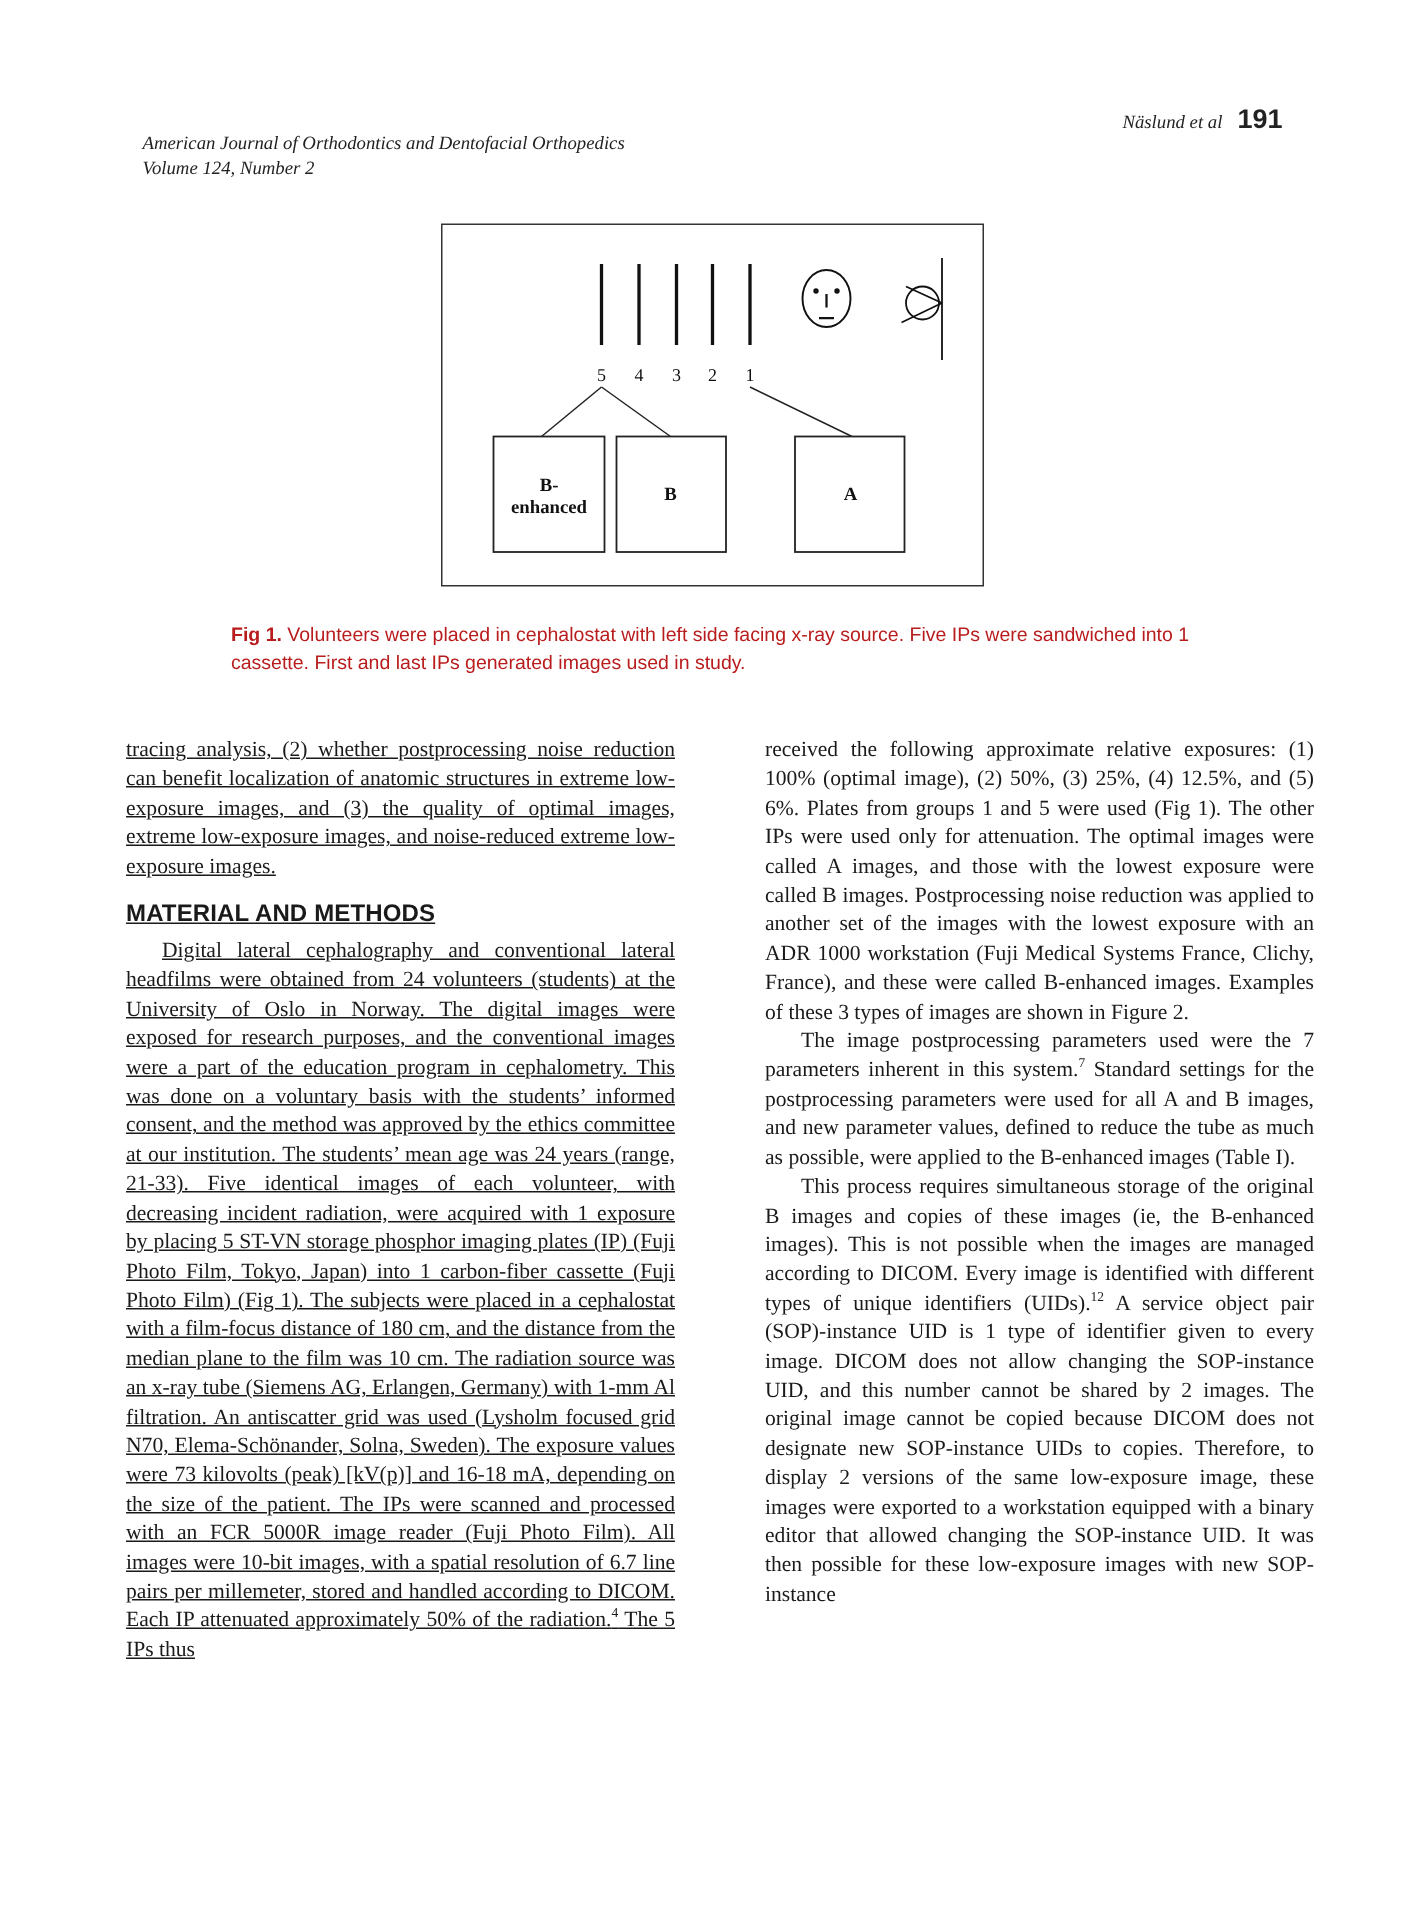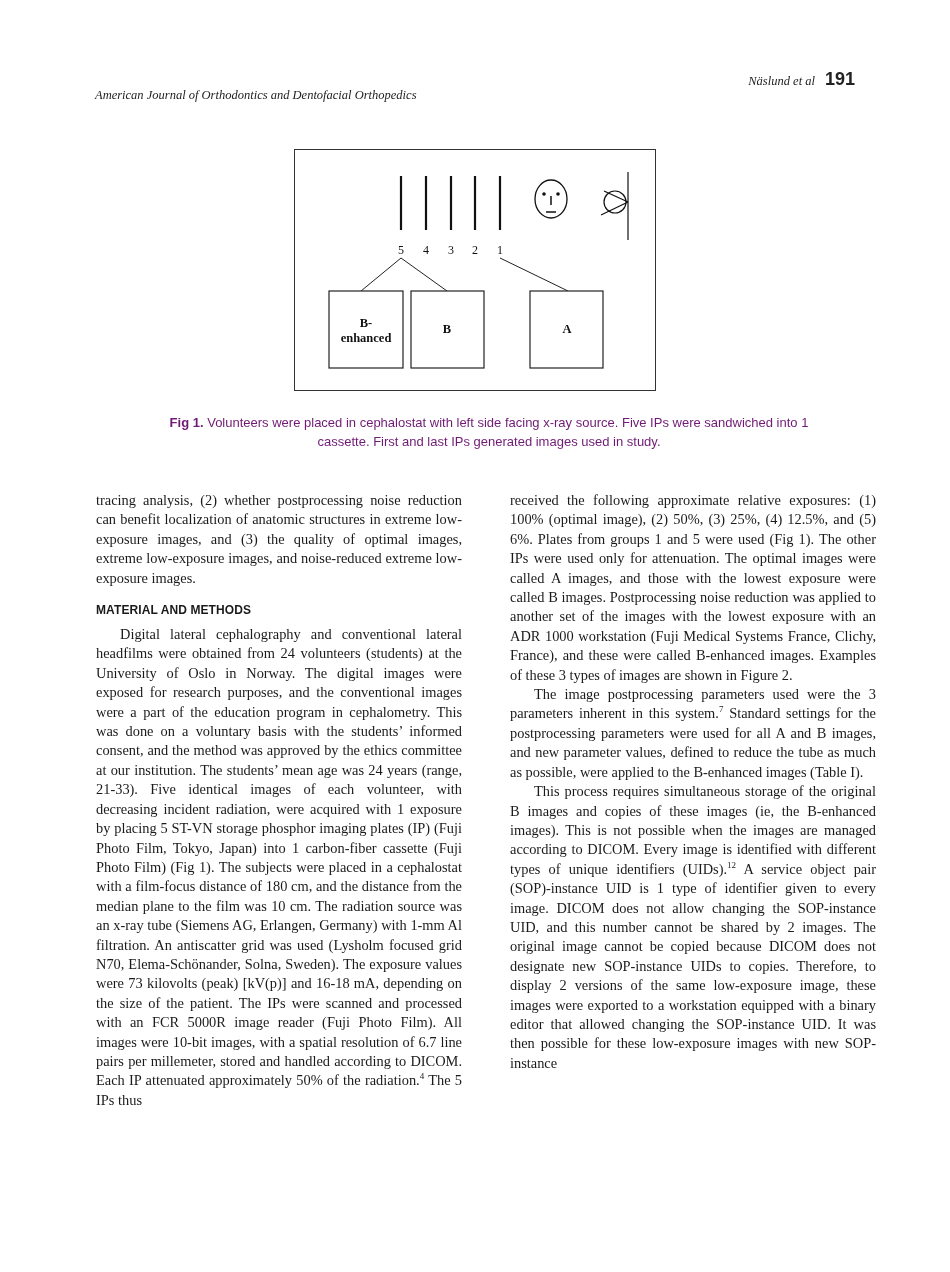--- a/index.html
+++ b/index.html
@@ -3,36 +3,37 @@
 <meta charset="utf-8">
 <style>
   html, body { margin: 0; padding: 0; background: #ffffff; }
   body { width: 950px; height: 1272px; position: relative; overflow: hidden; color: #1a1a1a; }
   .running-head { position: absolute; top: 71px; left: 95px; width: 760px; font-family: "Liberation Serif", serif; font-style: italic; font-size: 12.5px; line-height: 17px; color: #222; }
   .running-head .left { position: absolute; left: 0; top: 16px; }
   .running-head .right { position: absolute; right: 0; top: 0; }
   .running-head .pageno { font-family: "Liberation Sans", sans-serif; font-style: normal; font-weight: bold; font-size: 18px; margin-left: 10px; }
   .figure { position: absolute; left: 294px; top: 149px; width: 362px; height: 242px; border: 1.5px solid #333; box-sizing: border-box; }
   .figure svg { position: absolute; left: 0; top: 0; }
-  .caption { position: absolute; left: 164px; top: 414px; width: 650px; font-family: "Liberation Sans", sans-serif; font-size: 13px; line-height: 18.5px; color: #701a75; text-align: center; }
+  .caption { position: absolute; left: 154px; top: 414px; width: 650px; font-family: "Liberation Sans", sans-serif; font-size: 13px; line-height: 18.5px; color: #b91c1c; }
   .caption b { font-weight: bold; }
   .col { position: absolute; top: 491px; width: 366px; font-family: "Liberation Serif", serif; font-size: 14.4px; line-height: 19.4px; color: #1a1a1a; text-align: justify; }
-  .col.left { left: 96px; }
+  .col.left { left: 84px; text-decoration: underline; }
   .col.right { left: 510px; }
   .col p { margin: 0; }
   .col p.indent { text-indent: 24px; }
-  .col h2 { font-family: "Liberation Sans", sans-serif; font-size: 12px; font-weight: bold; margin: 13px 0 6px 0; line-height: 18px; letter-spacing: 0.1px; }
+  .col h2 { font-family: "Liberation Sans", sans-serif; font-size: 16px; font-weight: bold; margin: 13px 0 6px 0; line-height: 18px; letter-spacing: 0.1px; }
   sup { font-size: 9px; line-height: 0; }
 </style>
 </head>
 <body>
 
 <div class="running-head">
   <div class="left">
     <div>American Journal of Orthodontics and Dentofacial Orthopedics</div>
+    <div>Volume 124, Number 2</div>
   </div>
   <div class="right">
     <span>Näslund et al</span><span class="pageno">191</span>
   </div>
 </div>
 
 <div class="figure">
   <svg width="362" height="242" viewBox="0 0 362 242">
     <g stroke="#111" stroke-width="2.2">
       <line x1="106" y1="26" x2="106" y2="80"></line>
@@ -85,15 +86,15 @@
 </div>
 
 <div class="col left">
   <p>tracing analysis, (2) whether postprocessing noise reduction can benefit localization of anatomic structures in extreme low-exposure images, and (3) the quality of optimal images, extreme low-exposure images, and noise-reduced extreme low-exposure images.</p>
   <h2>MATERIAL AND METHODS</h2>
   <p class="indent"><span>Digital lateral cephalography and conventional lateral headfilms were obtained from 24 volunteers (students) at the University of Oslo in Norway. The digital images were exposed for research purposes, and the conventional images were a part of the education program in cephalometry. This was done on a voluntary basis with the students’ informed consent, and the method was approved by the ethics committee at our institution. The students’ mean age was 24 years (range, 21-33). Five identical images of each volunteer, with decreasing incident radiation, were acquired with 1 exposure by placing 5 ST-VN storage phosphor imaging plates (IP) (Fuji Photo Film, Tokyo, Japan) into 1 carbon-fiber cassette (Fuji Photo Film) (Fig 1). The subjects were placed in a cephalostat with a film-focus distance of 180 cm, and the distance from the median plane to the film was 10 cm. The radiation source was an x-ray tube (Siemens AG, Erlangen, Germany) with 1-mm Al filtration. An antiscatter grid was used (Lysholm focused grid N70, Elema-Schönander, Solna, Sweden). The exposure values were 73 kilovolts (peak) [kV(p)] and 16-18 mA, depending on the size of the patient. The IPs were scanned and processed with an FCR 5000R image reader (Fuji Photo Film). All images were 10-bit images, with a spatial resolution of 6.7 line pairs per millemeter, stored and handled according to DICOM. Each IP attenuated approximately 50% of the radiation.</span><sup>4</sup><span> The 5 IPs thus</span></p>
 </div>
 
 <div class="col right">
   <p>received the following approximate relative exposures: (1) 100% (optimal image), (2) 50%, (3) 25%, (4) 12.5%, and (5) 6%. Plates from groups 1 and 5 were used (Fig 1). The other IPs were used only for attenuation. The optimal images were called A images, and those with the lowest exposure were called B images. Postprocessing noise reduction was applied to another set of the images with the lowest exposure with an ADR 1000 workstation (Fuji Medical Systems France, Clichy, France), and these were called B-enhanced images. Examples of these 3 types of images are shown in Figure 2.</p>
-  <p class="indent"><span>The image postprocessing parameters used were the 3 parameters inherent in this system.</span><sup>7</sup><span> Standard settings for the postprocessing parameters were used for all A and B images, and new parameter values, defined to reduce the tube as much as possible, were applied to the B-enhanced images (Table I).</span></p>
+  <p class="indent"><span>The image postprocessing parameters used were the 7 parameters inherent in this system.</span><sup>7</sup><span> Standard settings for the postprocessing parameters were used for all A and B images, and new parameter values, defined to reduce the tube as much as possible, were applied to the B-enhanced images (Table I).</span></p>
   <p class="indent"><span>This process requires simultaneous storage of the original B images and copies of these images (ie, the B-enhanced images). This is not possible when the images are managed according to DICOM. Every image is identified with different types of unique identifiers (UIDs).</span><sup>12</sup><span> A service object pair (SOP)-instance UID is 1 type of identifier given to every image. DICOM does not allow changing the SOP-instance UID, and this number cannot be shared by 2 images. The original image cannot be copied because DICOM does not designate new SOP-instance UIDs to copies. Therefore, to display 2 versions of the same low-exposure image, these images were exported to a workstation equipped with a binary editor that allowed changing the SOP-instance UID. It was then possible for these low-exposure images with new SOP-instance</span></p>
 </div>
 
 </body></html>

